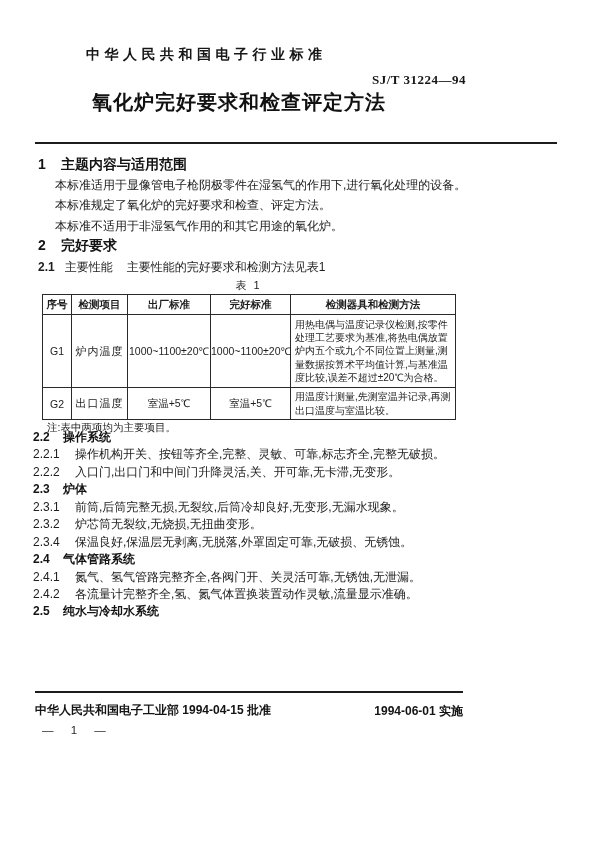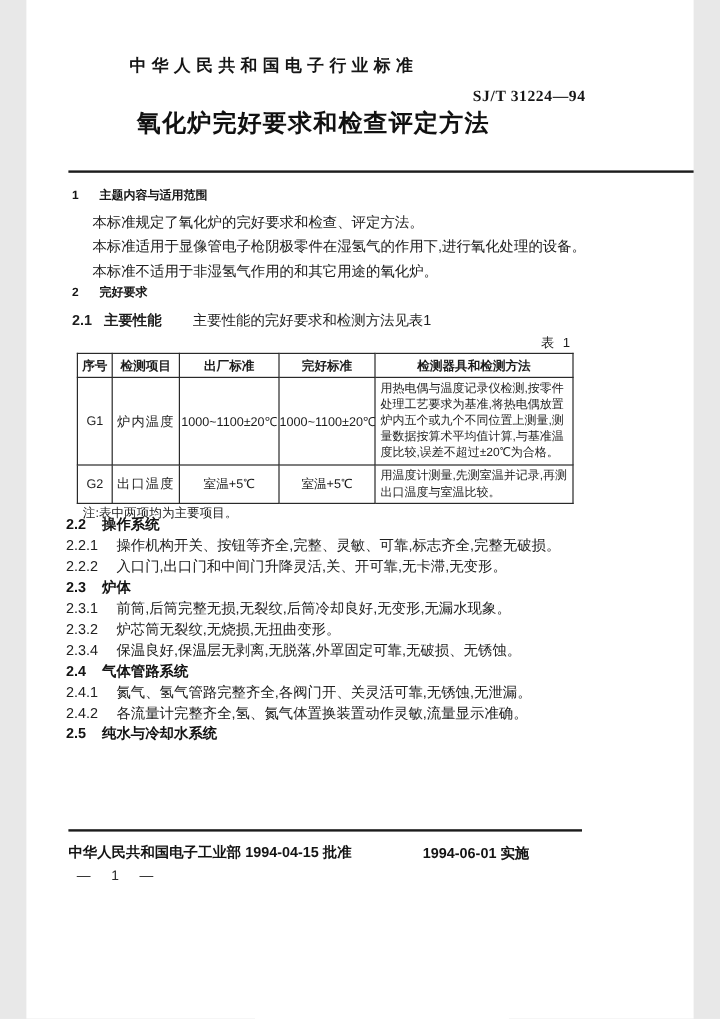--- a/index.html
+++ b/index.html
@@ -1,42 +1,42 @@
 <!DOCTYPE html>
 <html><head>
 <meta charset="utf-8">
 <style>
   * { margin:0; padding:0; box-sizing:border-box; }
   html,body { background:#e8e8e8; }
   .page {
-    position:relative; width:556px; height:849px; background:#ffffff;
+    position:relative; width:600px; height:849px; background:#ffffff;
     font-family:"Liberation Sans", sans-serif; color:#1d1d1d; overflow:hidden;
     margin:0 auto;
   }
   .abs { position:absolute; }
 
   .std-org { top:46px; left:86px; font-size:14px; font-weight:bold; letter-spacing:4.5px; color:#161616; white-space:nowrap; }
   .std-no  { top:72px; left:372px; font-size:13px; font-weight:bold; font-family:"Liberation Serif", serif; letter-spacing:0.5px; color:#161616; }
   .doc-title { top:89px; left:92px; font-size:20px; font-weight:bold; letter-spacing:1px; color:#111; white-space:nowrap; }
 
   .rule-top { top:142px; left:35px; width:522px; height:2px; background:#1c1c1c; }
   .rule-footer { top:691px; left:35px; width:428px; height:2px; background:#1c1c1c; }
 
-  .sec-heading { font-size:10px; font-weight:bold; color:#141414; white-space:nowrap; }
+  .sec-heading { font-size:14px; font-weight:bold; color:#141414; white-space:nowrap; }
   .sec-num { display:inline-block; min-width:12px; margin-right:11px; }
   .s1 { top:156px; left:38px; }
   .s2 { top:237px; left:38px; }
   .s21 { top:259px; left:38px; font-size:12px; white-space:nowrap; }
   .s21 .num { font-weight:bold; margin-right:10px; }
-  .s21 .lbl { font-weight:bold; margin-right:26px; }
+  .s21 .lbl { font-weight:normal; margin-right:14px; }
 
   .paras { top:175px; left:55px; width:440px; font-size:12px; line-height:20.4px; color:#202020; }
   .paras div { white-space:nowrap; }
 
-  .tcaption { top:278px; left:42px; width:413px; text-align:right; font-size:11px; color:#1a1a1a; letter-spacing:2px; }
+  .tcaption { top:278px; left:42px; width:413px; text-align:center; font-size:11px; color:#1a1a1a; letter-spacing:2px; }
 
   table.t1 { position:absolute; top:294px; left:42px; width:413px; border-collapse:collapse; table-layout:fixed;padding-left:32px; }
   table.t1 th, table.t1 td { border:1px solid #2a2a2a; color:#1d1d1d; }
   table.t1 { border:1.5px solid #222; }
   table.t1 tr.hd { height:20px; }
   table.t1 tr.r1 { height:73px; }
   table.t1 tr.r2 { height:32px; }
   table.t1 th { font-size:10.5px; font-weight:bold; text-align:center; vertical-align:middle; }
   td.c-seq  { font-size:10.5px; text-align:center; vertical-align:middle; }
   td.c-item { font-size:11px; font-weight:normal; text-align:center; vertical-align:middle; letter-spacing:1px; }
@@ -65,22 +65,22 @@
   <div class="abs std-no">SJ/T 31224—94</div>
   <div class="abs doc-title">氧化炉完好要求和检查评定方法</div>
 
   <div class="abs rule-top"></div>
 
   <div class="abs s1 sec-heading">
     <span class="sec-num">1</span><span>主题内容与适用范围</span>
   </div>
 
   <div class="abs paras">
+    <div>本标准适用于显像管电子枪阴极零件在湿氢气的作用下,进行氧化处理的设备。</div>
     <div>本标准规定了氧化炉的完好要求和检查、评定方法。</div>
-    <div>本标准适用于显像管电子枪阴极零件在湿氢气的作用下,进行氧化处理的设备。</div>
     <div>本标准不适用于非湿氢气作用的和其它用途的氧化炉。</div>
   </div>
 
   <div class="abs s2 sec-heading">
     <span class="sec-num">2</span><span>完好要求</span>
   </div>
 
   <div class="abs s21">
     <span class="num">2.1</span><span class="lbl">主要性能</span><span>主要性能的完好要求和检测方法见表1</span>
   </div>

